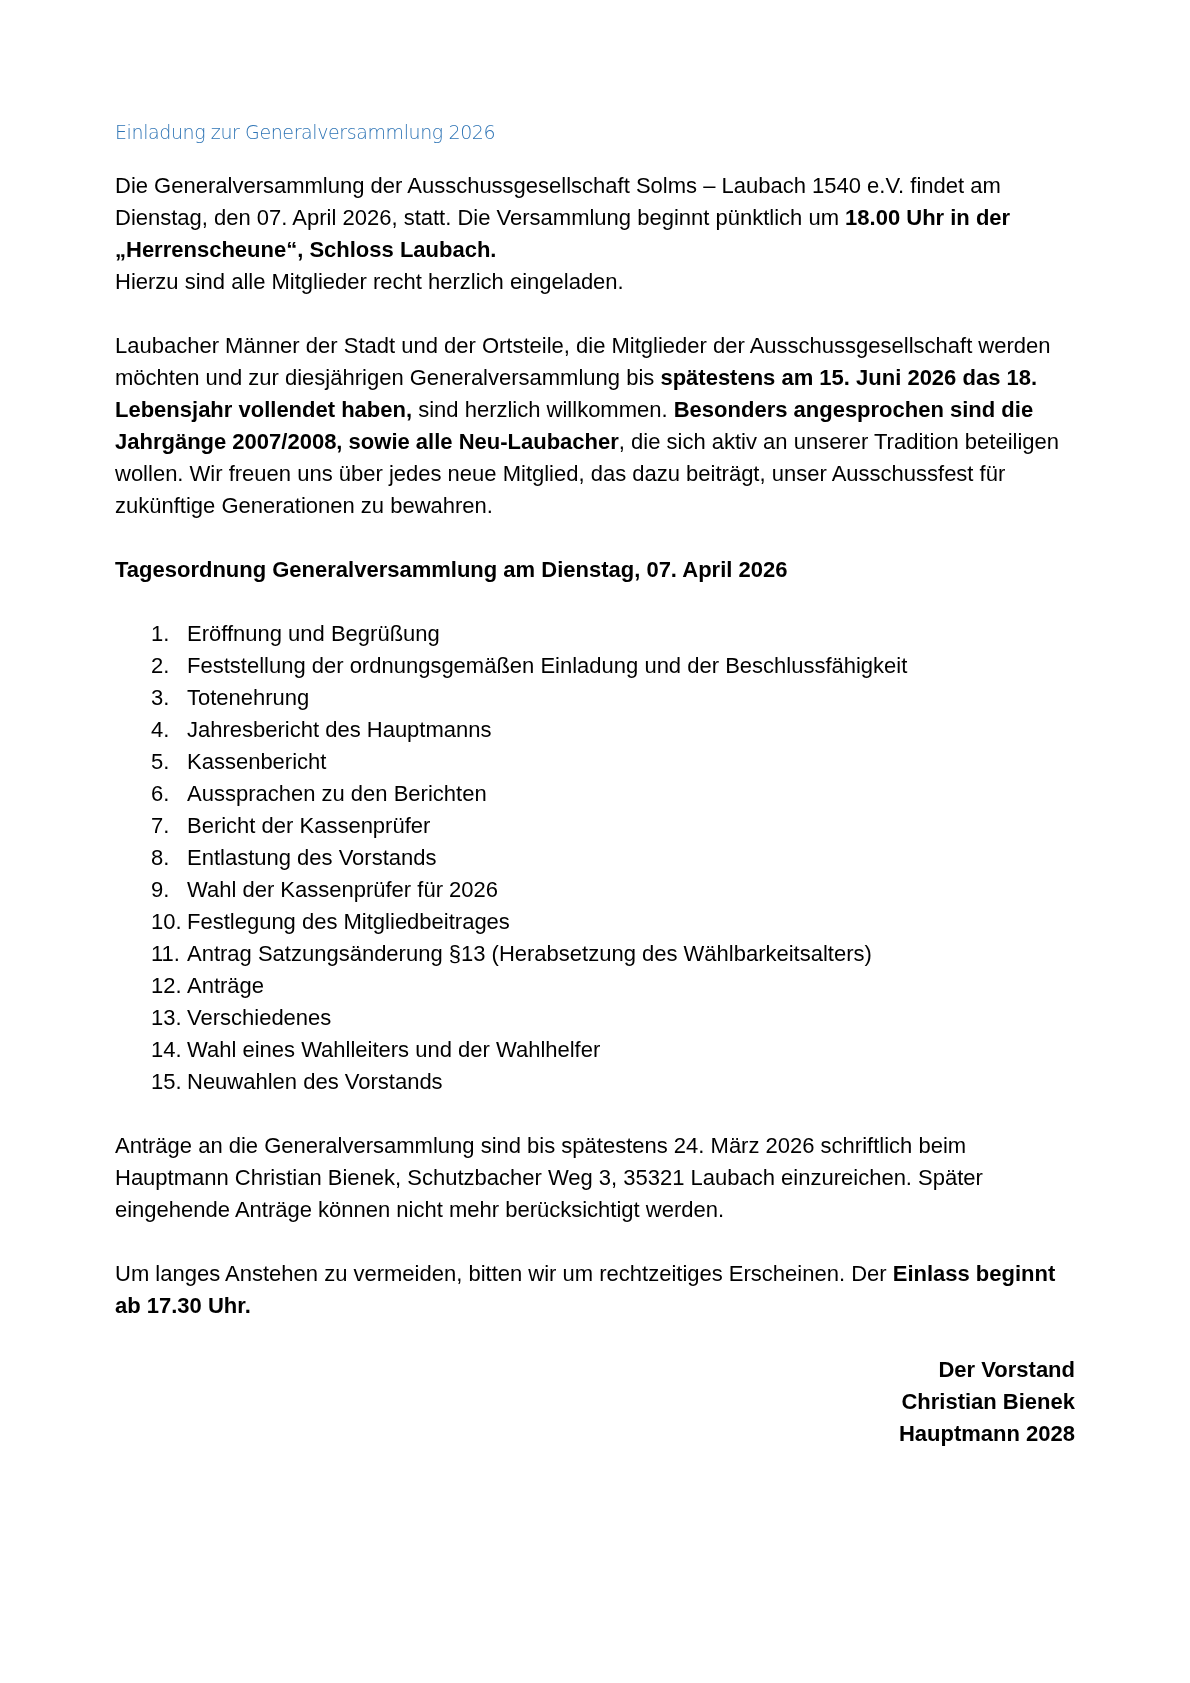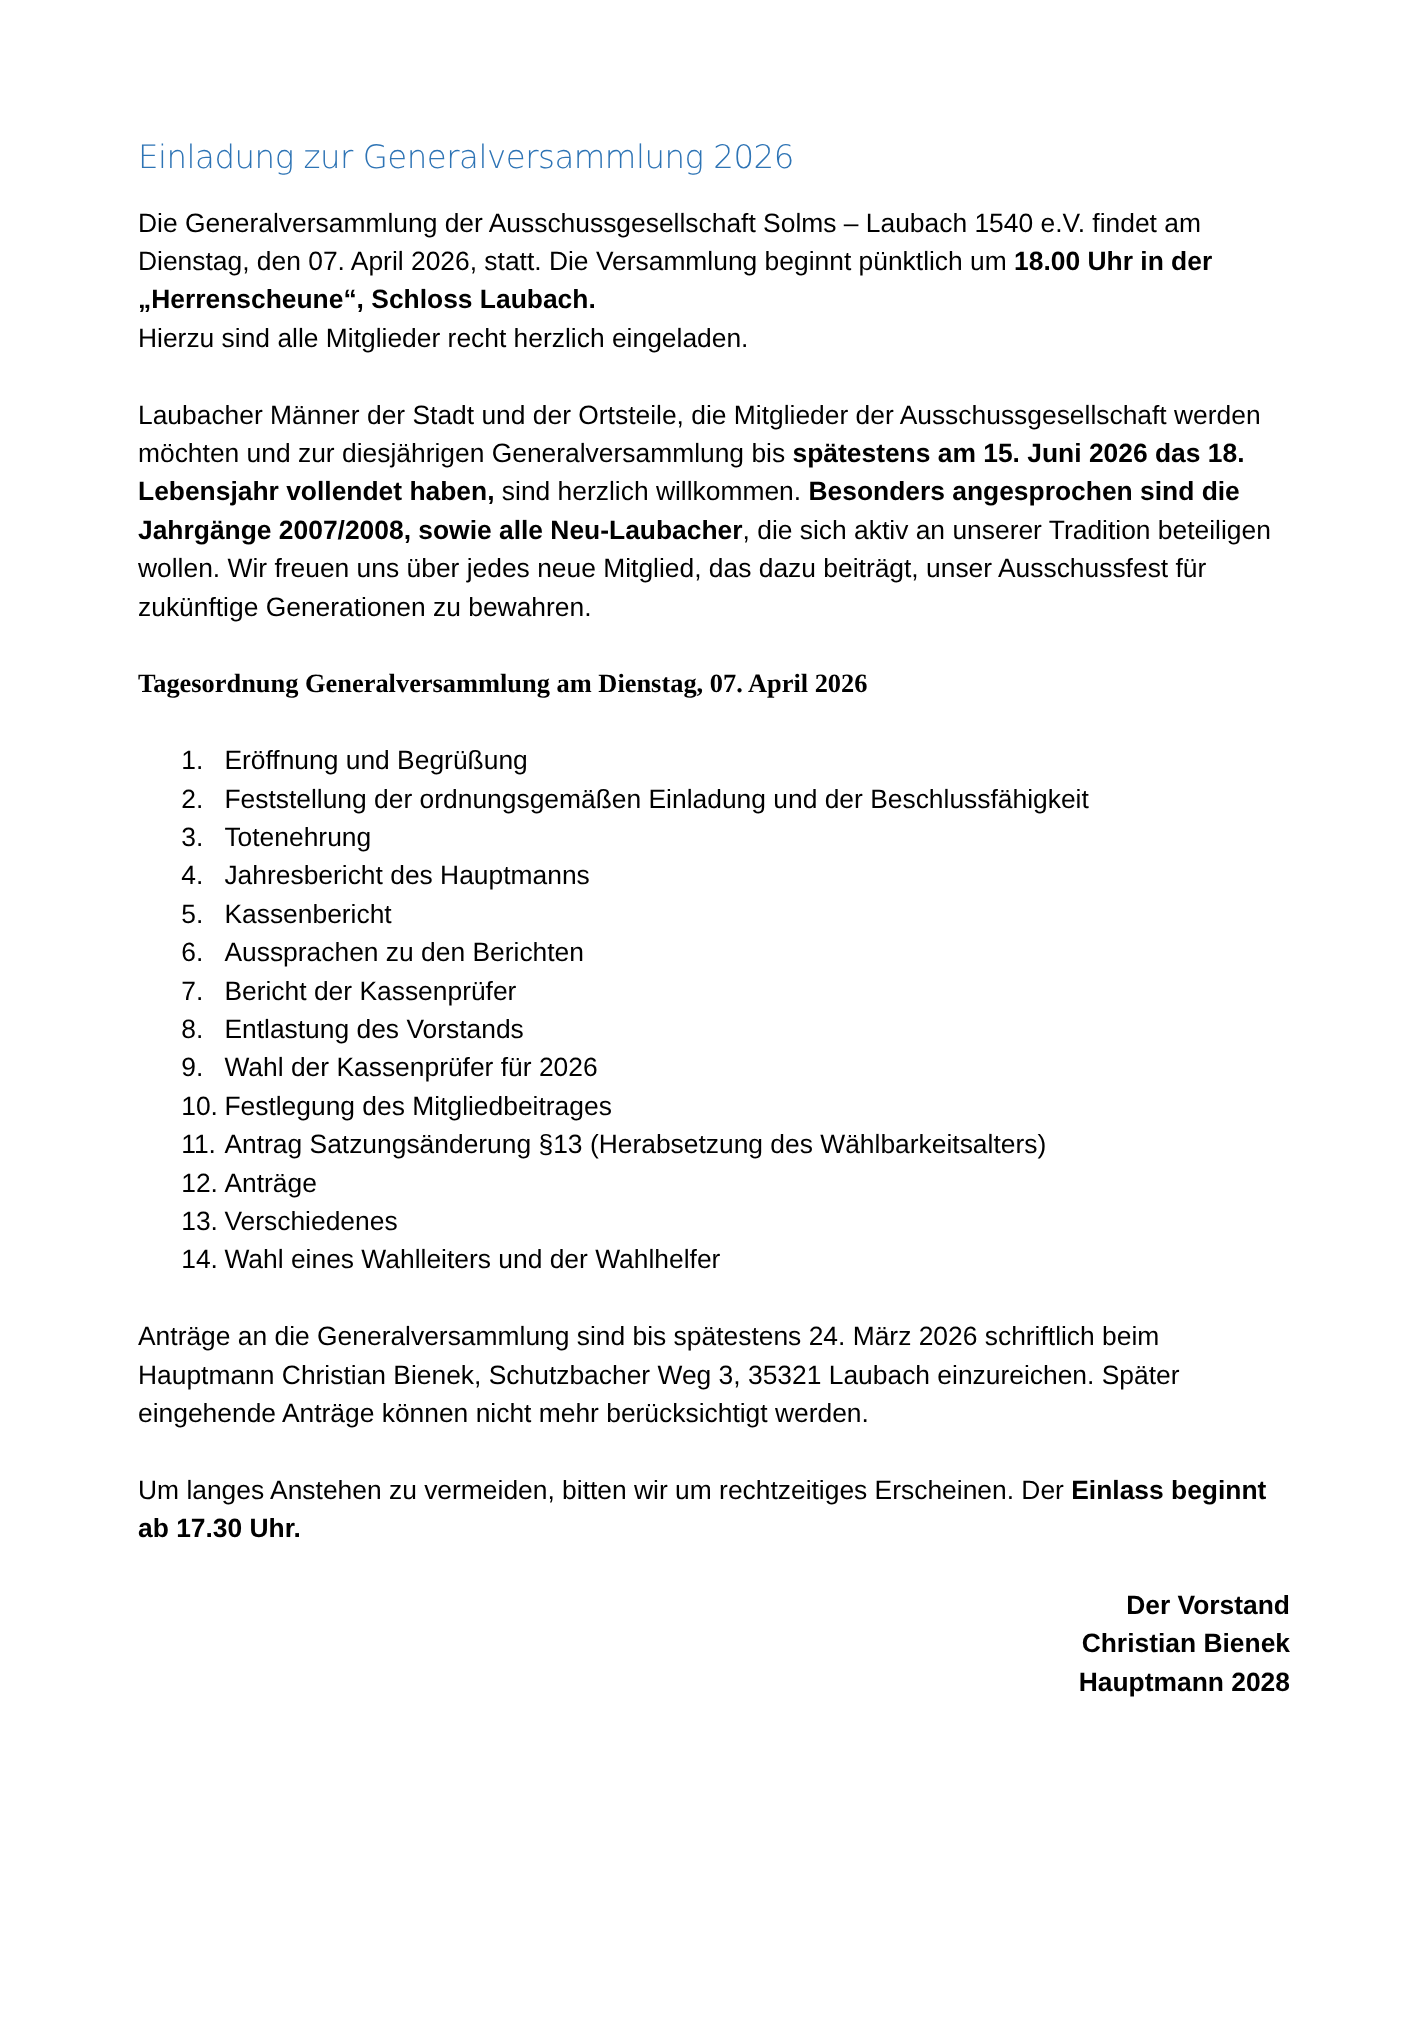--- a/index.html
+++ b/index.html
@@ -4,27 +4,27 @@
 <style>
   html, body { margin: 0; padding: 0; background: #ffffff; }
   body { width: 1190px; height: 1683px; position: relative; overflow: hidden; }
   .page {
     position: absolute; left: 115px; top: 112px; width: 960px;
     font-family: "Liberation Sans", sans-serif; color: #000;
     font-size: 22px; line-height: 32px;
   }
   .title {
     font-family: "DejaVu Sans", sans-serif; font-weight: 300;
-    color: #2e74b5; font-size: 27px; line-height: 40px;
+    color: #2e74b5; font-size: 19px; line-height: 40px;
     margin: 0 0 18px 0; letter-spacing: -0.4px;
   }
   p { margin: 0; }
   .gap { height: 32px; }
   b { font-weight: bold; }
-  .agenda-heading { font-weight: bold; margin: 0; font-family: Liberation Serif, serif; }
+  .agenda-heading { font-weight: bold; margin: 0; }
   ol.agenda { list-style: none; margin: 32px 0 0 0; padding: 0; }
   ol.agenda li { display: flex; height: 32px; }
   .num { display: inline-block; width: 72px; text-align: left; padding-left: 36px; box-sizing: border-box; }
   .sig p { font-weight: bold; text-align: right; }
 </style>
 </head>
 <body>
 
 <div class="page">
   <h1 class="title">Einladung zur Generalversammlung 2026</h1>
@@ -90,20 +90,24 @@
         <span>Anträge</span>
       </li>
       <li>
         <span class="num">13.</span>
         <span>Verschiedenes</span>
       </li>
       <li>
         <span class="num">14.</span>
         <span>Wahl eines Wahlleiters und der Wahlhelfer</span>
       </li>
+      <li>
+        <span class="num">15.</span>
+        <span>Neuwahlen des Vorstands</span>
+      </li>
     </ol>
 
   <div class="gap"></div>
 
   <p>Anträge an die Generalversammlung sind bis spätestens 24. März 2026 schriftlich beim Hauptmann Christian Bienek, Schutzbacher Weg 3, 35321 Laubach einzureichen. Später eingehende Anträge können nicht mehr berücksichtigt werden.</p>
 
   <div class="gap"></div>
 
   <p><span>Um langes Anstehen zu vermeiden, bitten wir um rechtzeitiges Erscheinen. Der </span><b>Einlass beginnt ab 17.30 Uhr.</b></p>
 

